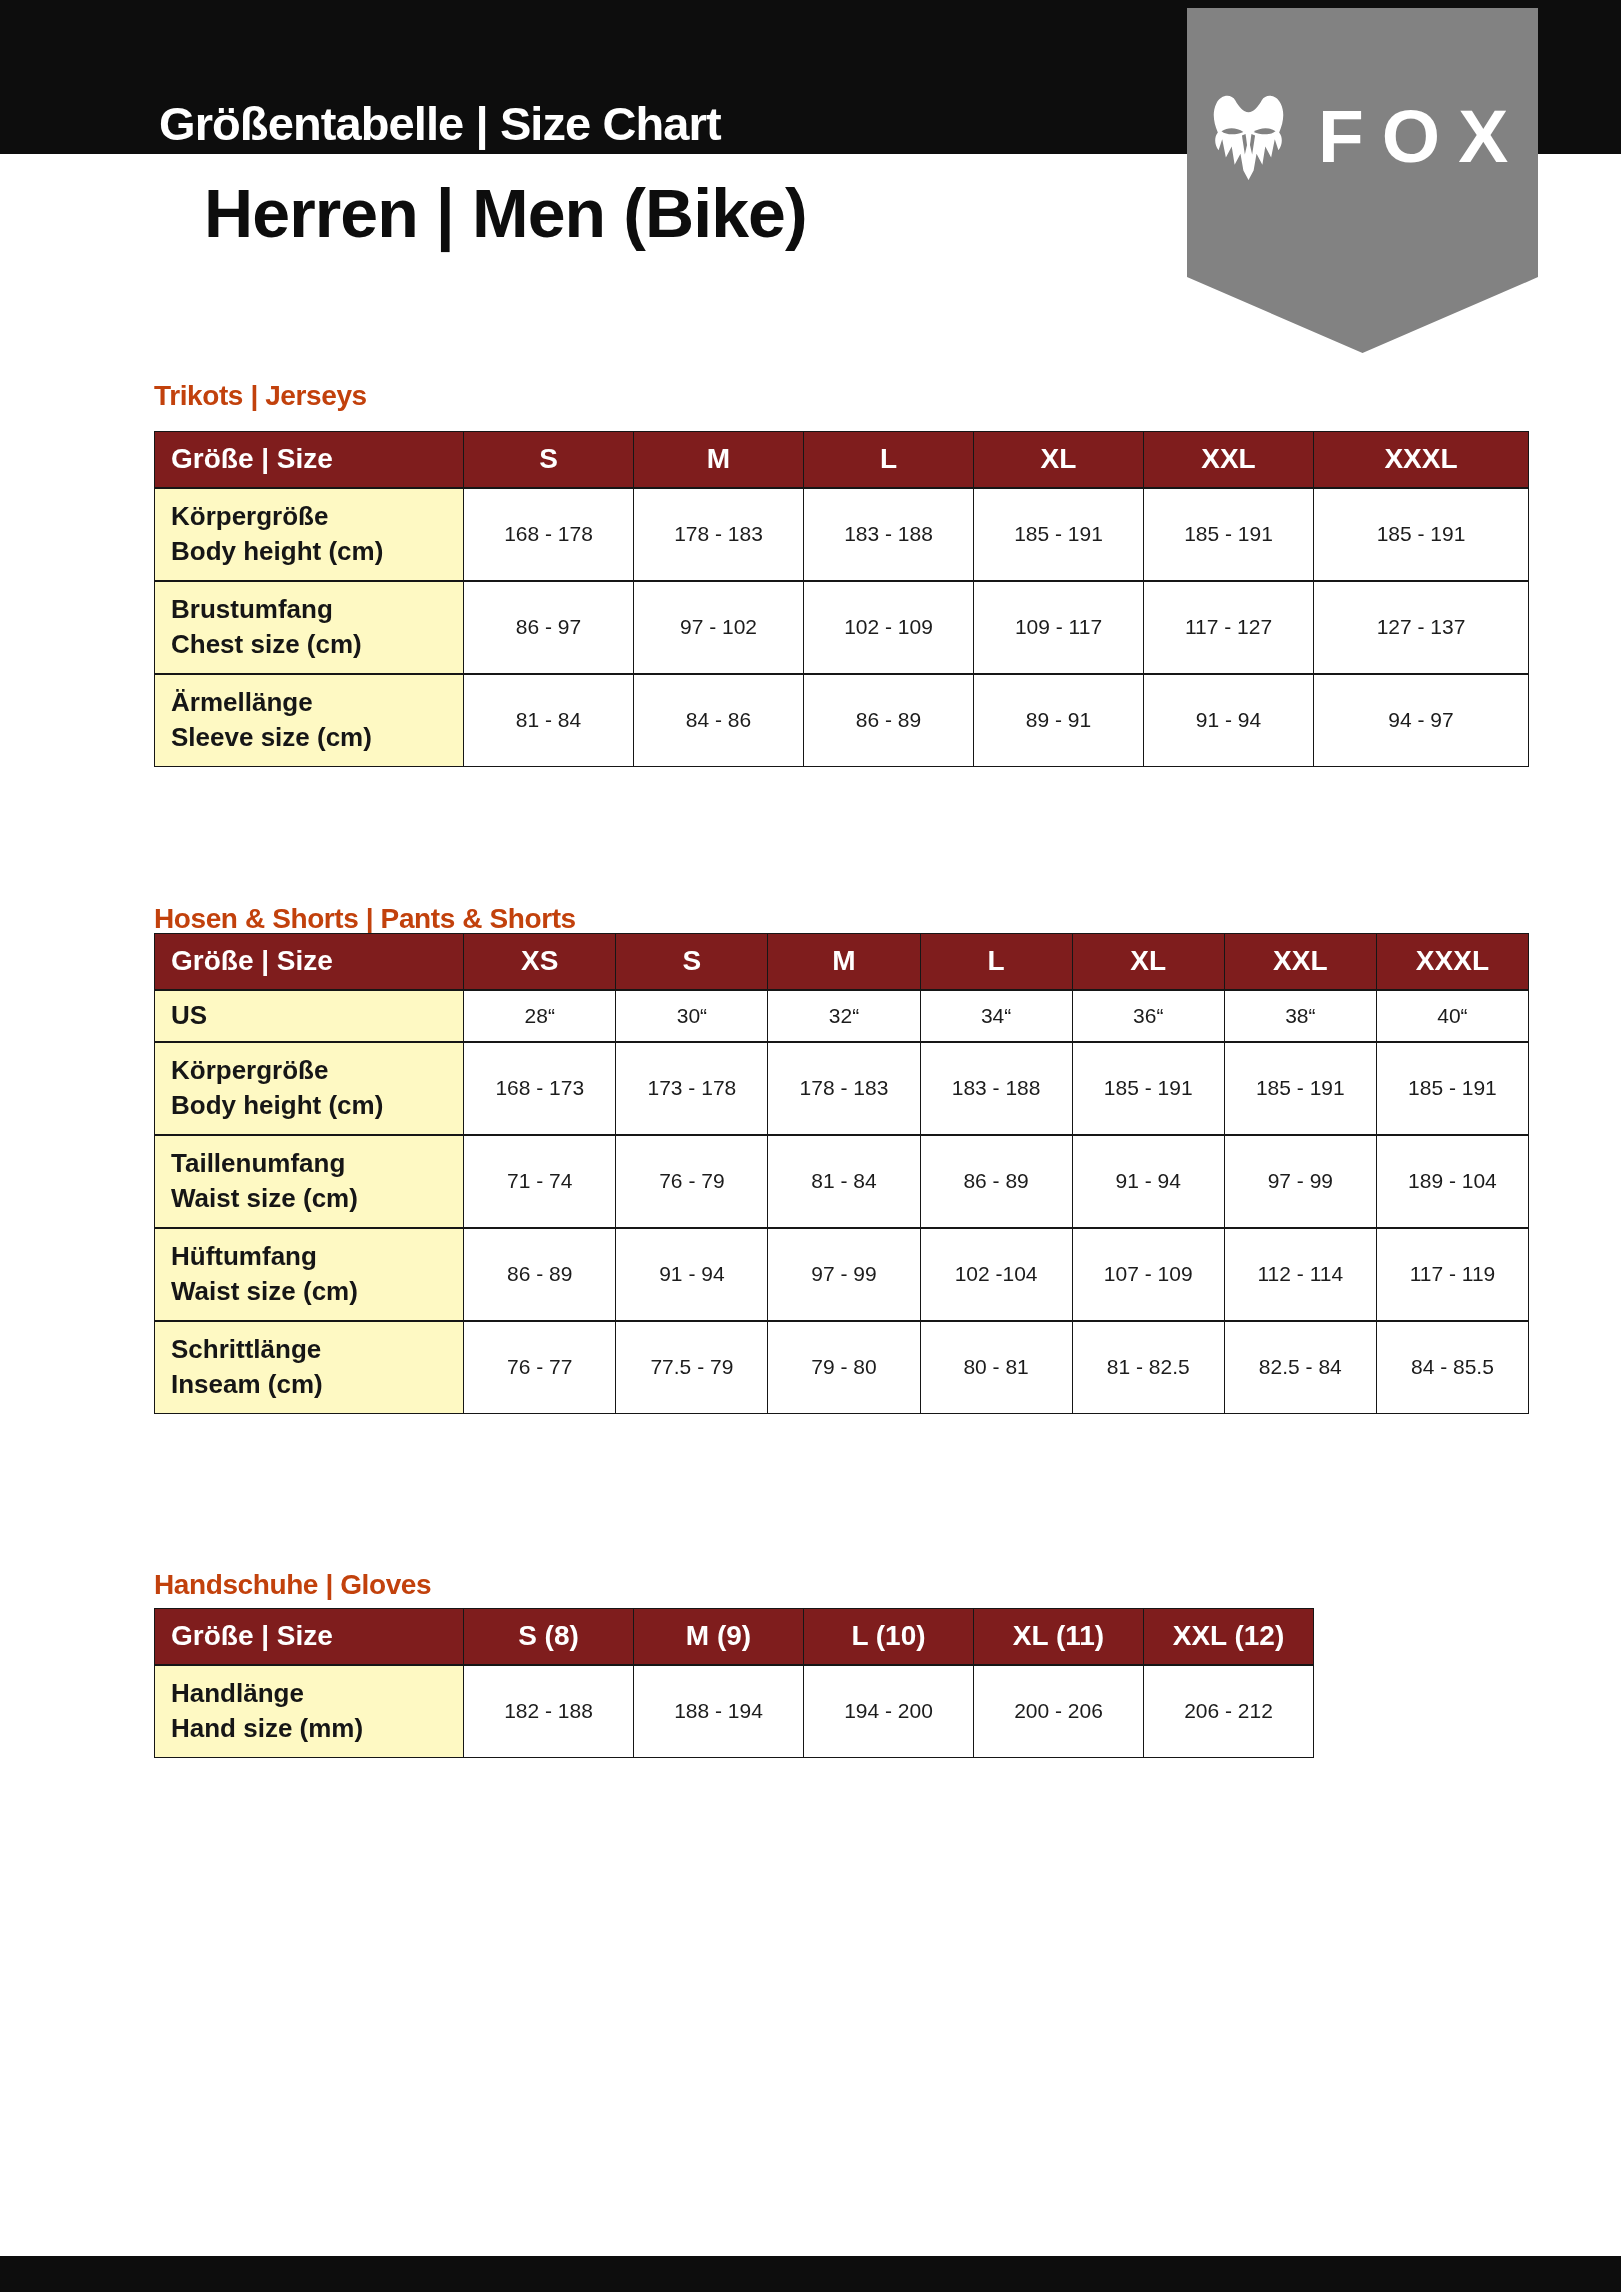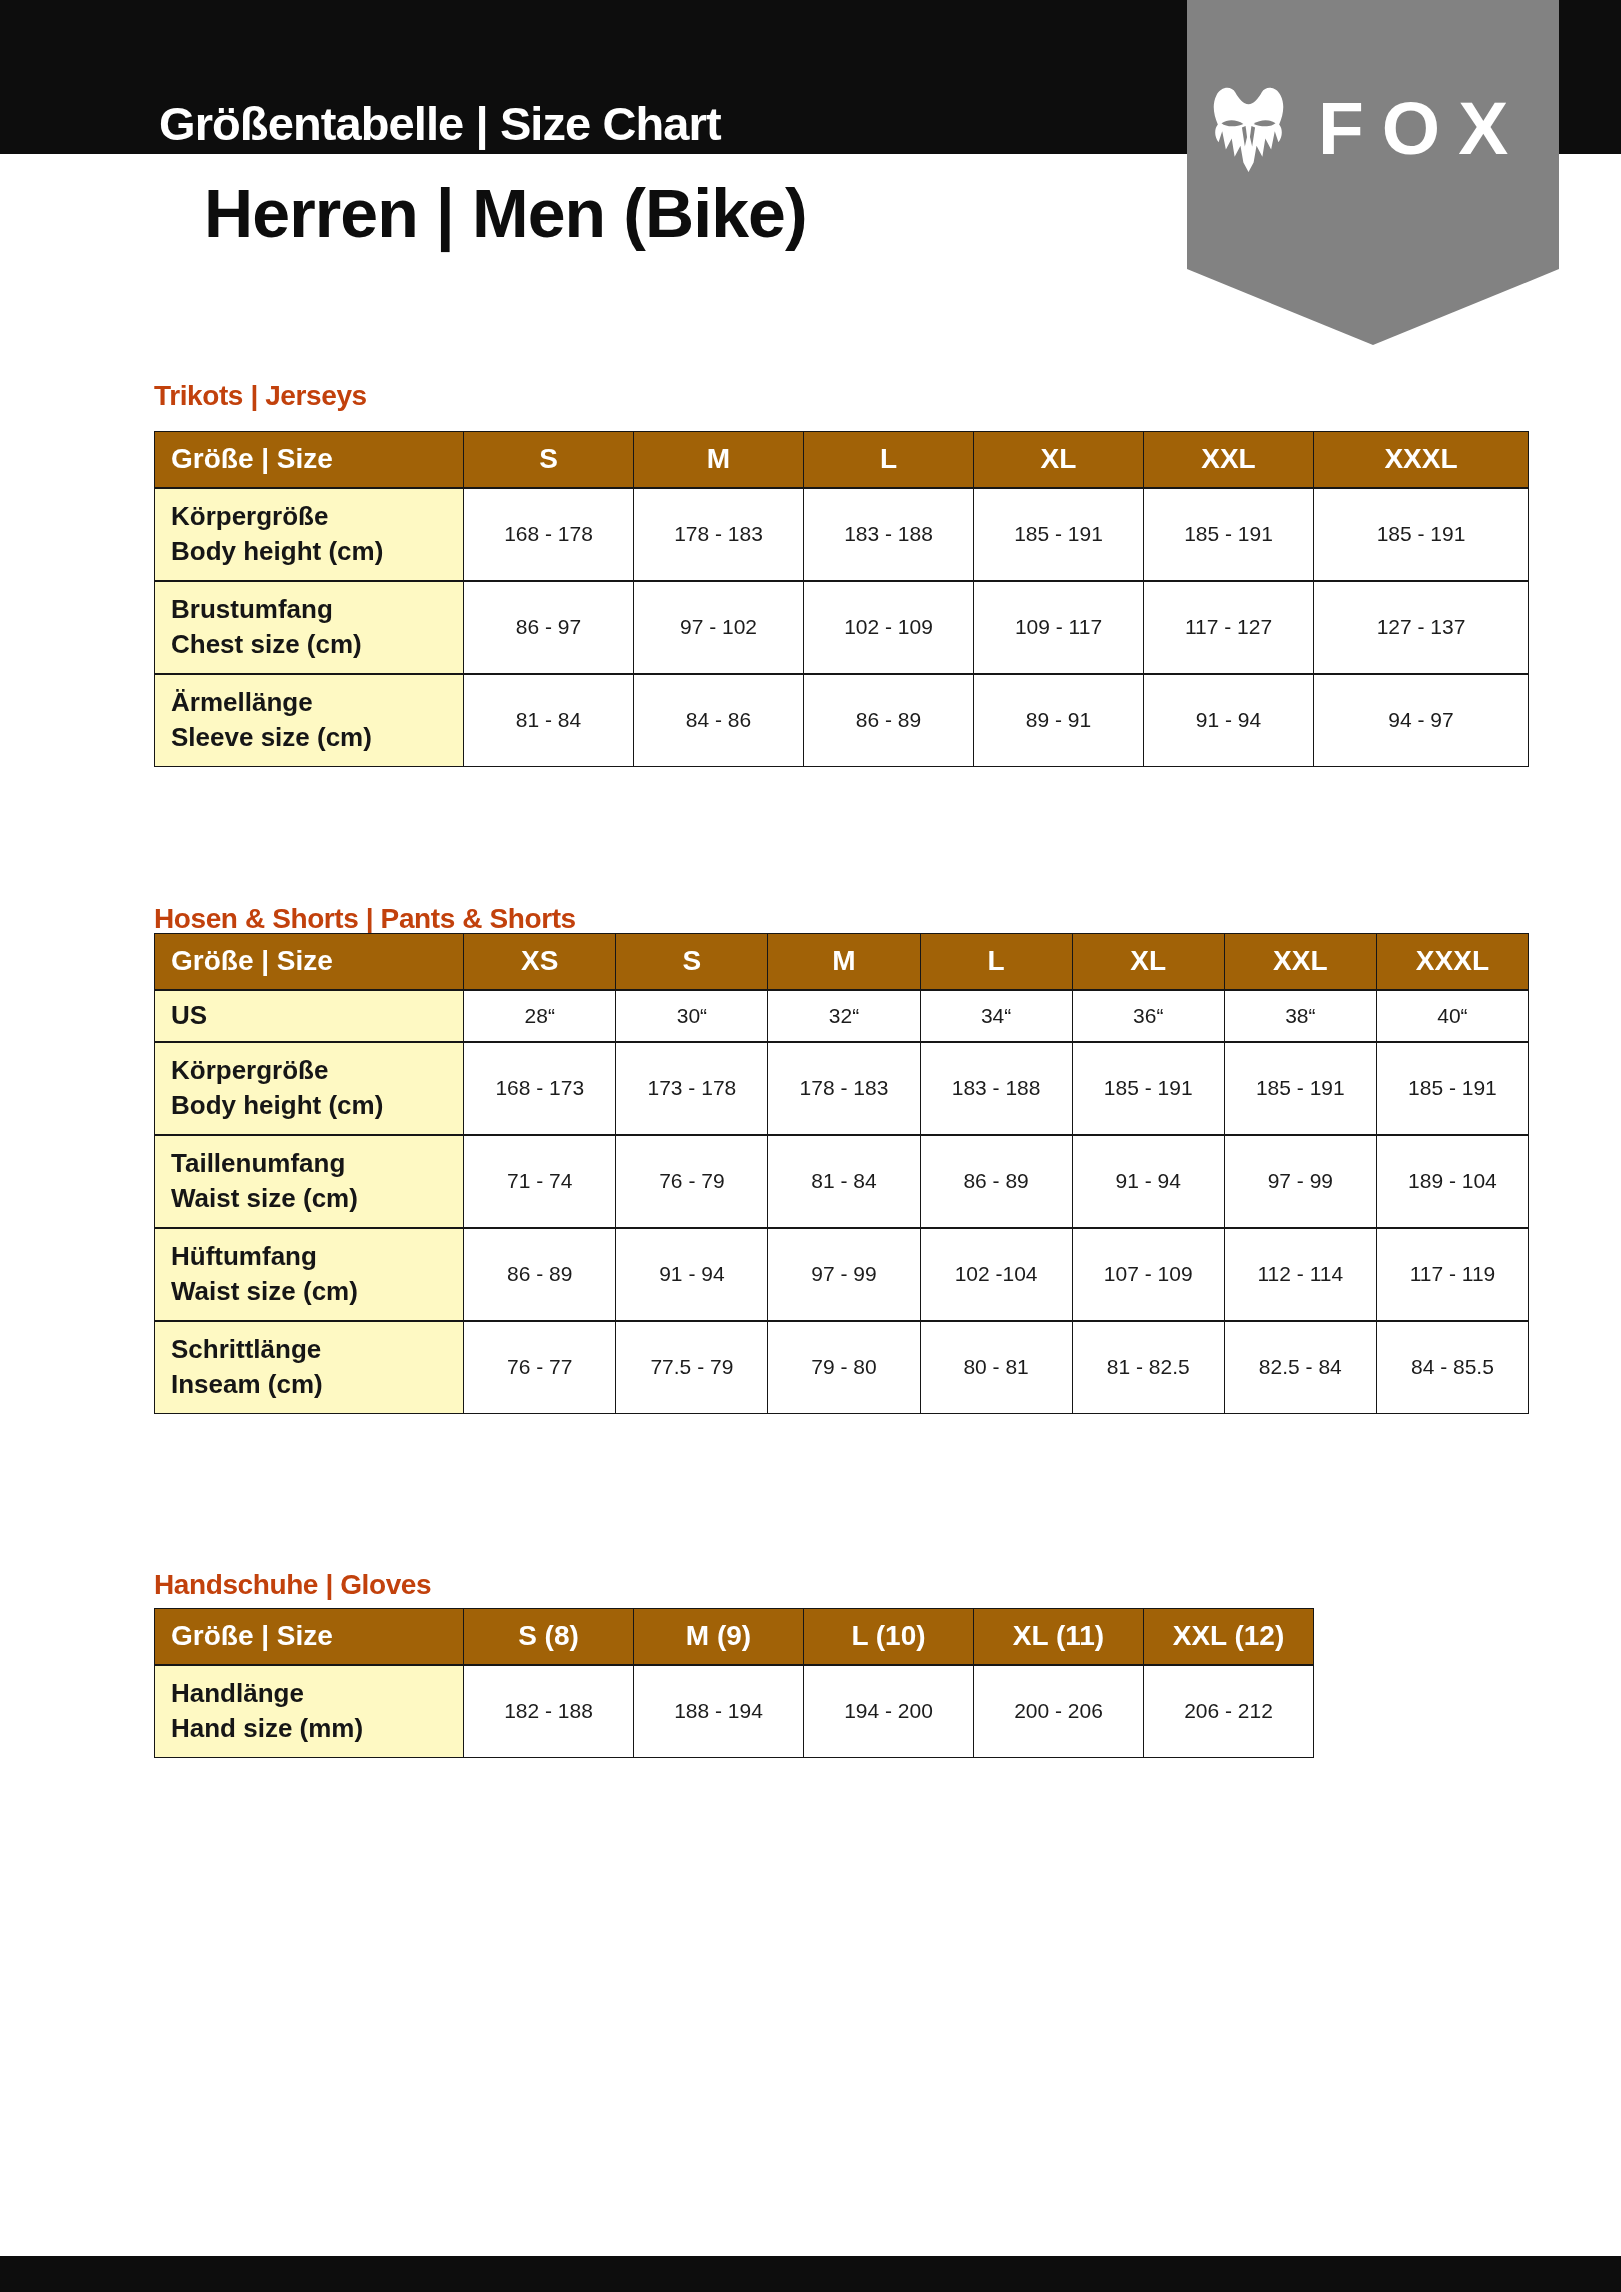--- a/index.html
+++ b/index.html
@@ -20,24 +20,23 @@
     letter-spacing:-0.9px;white-space:nowrap;
   }
   .doc-subtitle{
     position:absolute;left:204px;top:177px;
     color:#0d0d0d;font-size:68px;font-weight:bold;line-height:72px;
     letter-spacing:-0.9px;white-space:nowrap;
   }
 
   
   .pennant{
-    position:absolute;left:1187px;top:0;width:351px;height:345px;
+    position:absolute;left:1187px;top:8px;width:351px;height:345px;
     background:#828282;
     clip-path:polygon(0 0,100% 0,100% 78%,50% 100%,0 78%);
-    padding-left:21px;
   }
   .fox-head{position:absolute;left:25px;top:84px;width:73px;height:90px;}
   .fox-word{
     position:absolute;left:131px;top:91px;
     color:#ffffff;font-size:75px;font-weight:bold;line-height:75px;
     letter-spacing:18px;white-space:nowrap;
   }
 
   
   .section-heading{
@@ -60,21 +59,21 @@
   #table-1{left:154px;top:933px;width:1375px;}
   #table-2{left:154px;top:1608px;width:1160px;}
 
   .size-table th,.size-table td{
     border:1.8px solid #161616;
     padding:0;
     overflow:hidden;
   }
   .size-table thead tr{height:56px;}
   .size-table thead th{
-    background:#a16207;color:#ffffff;
+    background:#7f1d1d;color:#ffffff;
     font-size:28px;font-weight:bold;text-align:center;
     border-bottom-width:2.7px;
   }
   .size-table thead th.corner{
     text-align:left;padding-left:16px;
   }
   .size-table tbody tr{height:93px;}
   .size-table tbody tr.row-slim{height:52px;}
   .size-table tbody th{
     background:#fef9c3;color:#161616;text-align:left;

